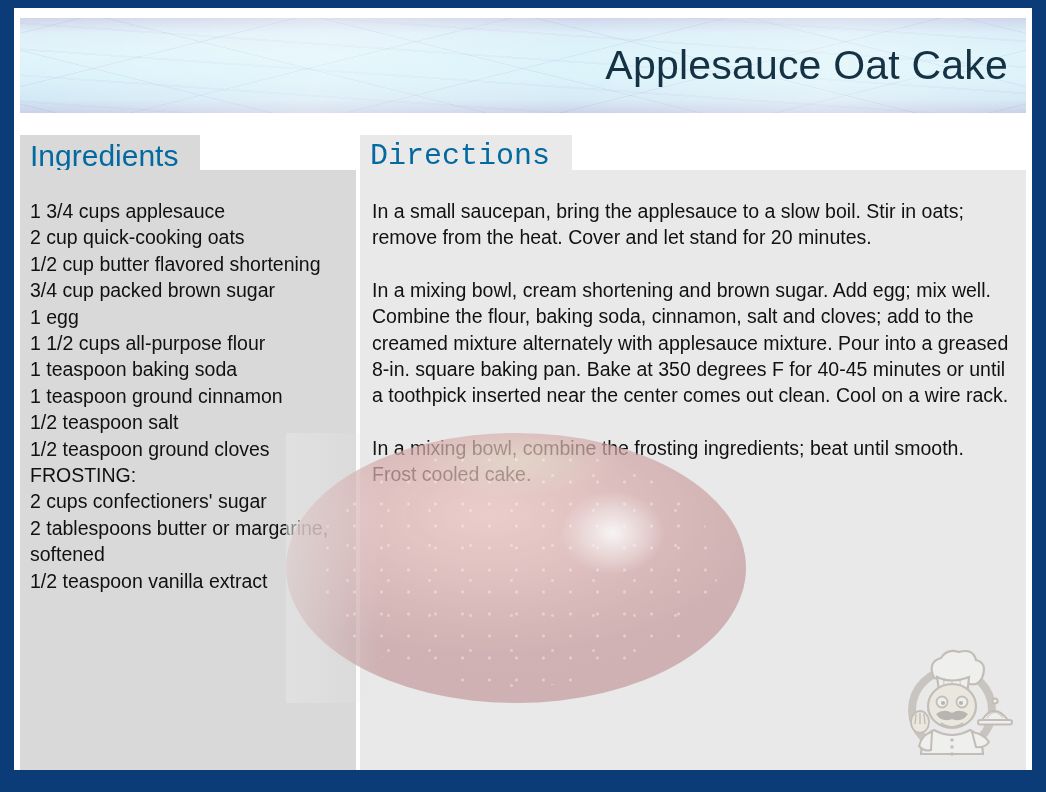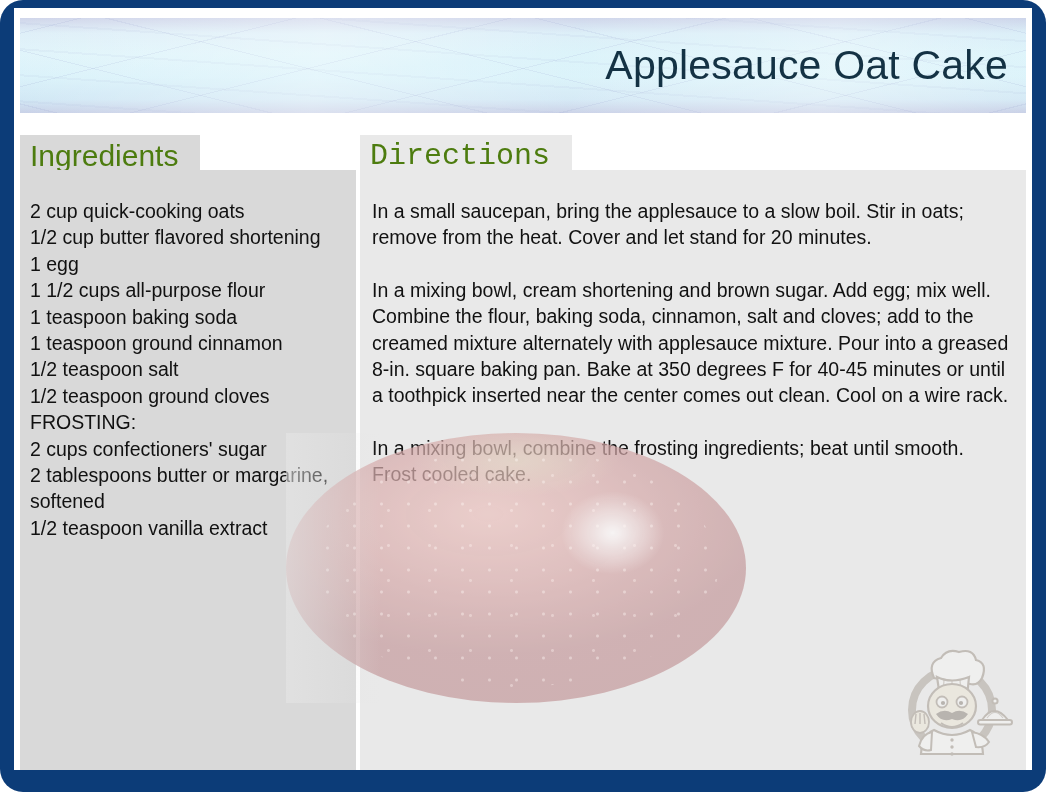--- a/index.html
+++ b/index.html
@@ -9,21 +9,20 @@
     height: 792px;
     overflow: hidden;
     font-family: "Liberation Sans", sans-serif;
   }
 
   #card {
     position: relative;
     width: 1046px;
     height: 792px;
     background: #0c3c78;
-    border-radius: 23px;
   }
 
   
   #page {
     position: absolute;
     left: 14px;
     top: 8px;
     width: 1018px;
     height: 762px;
     background: #ffffff;
@@ -88,21 +87,21 @@
     color: #143244;
     letter-spacing: 0.2px;
     white-space: nowrap;
   }
 
   
   .col-head {
     position: absolute;
     font-size: 30px;
     font-weight: 400;
-    color: #4d7c0f;
+    color: #0369a1;
     line-height: 1;
     padding: 6px 22px 9px 10px;
     white-space: nowrap;
   }
 
   #ingredients-panel {
     position: absolute;
     left: 6px;
     top: 162px;
     width: 336px;
@@ -219,22 +218,24 @@
     <div id="banner">
       <div class="hatch"></div>
       <div class="sheen"></div>
       <div id="recipe-title">Applesauce Oat Cake</div>
     </div>
 
     <div class="col-head" id="ingredients-head">Ingredients</div>
 
     <div id="ingredients-panel">
       <ul id="ingredients-list">
+        <li>1 3/4 cups applesauce</li>
         <li>2 cup quick-cooking oats</li>
         <li>1/2 cup butter flavored shortening</li>
+        <li>3/4 cup packed brown sugar</li>
         <li>1 egg</li>
         <li>1 1/2 cups all-purpose flour</li>
         <li>1 teaspoon baking soda</li>
         <li>1 teaspoon ground cinnamon</li>
         <li>1/2 teaspoon salt</li>
         <li>1/2 teaspoon ground cloves</li>
         <li>FROSTING:</li>
         <li>2 cups confectioners' sugar</li>
         <li>2 tablespoons butter or margarine,</li>
         <li>softened</li>

